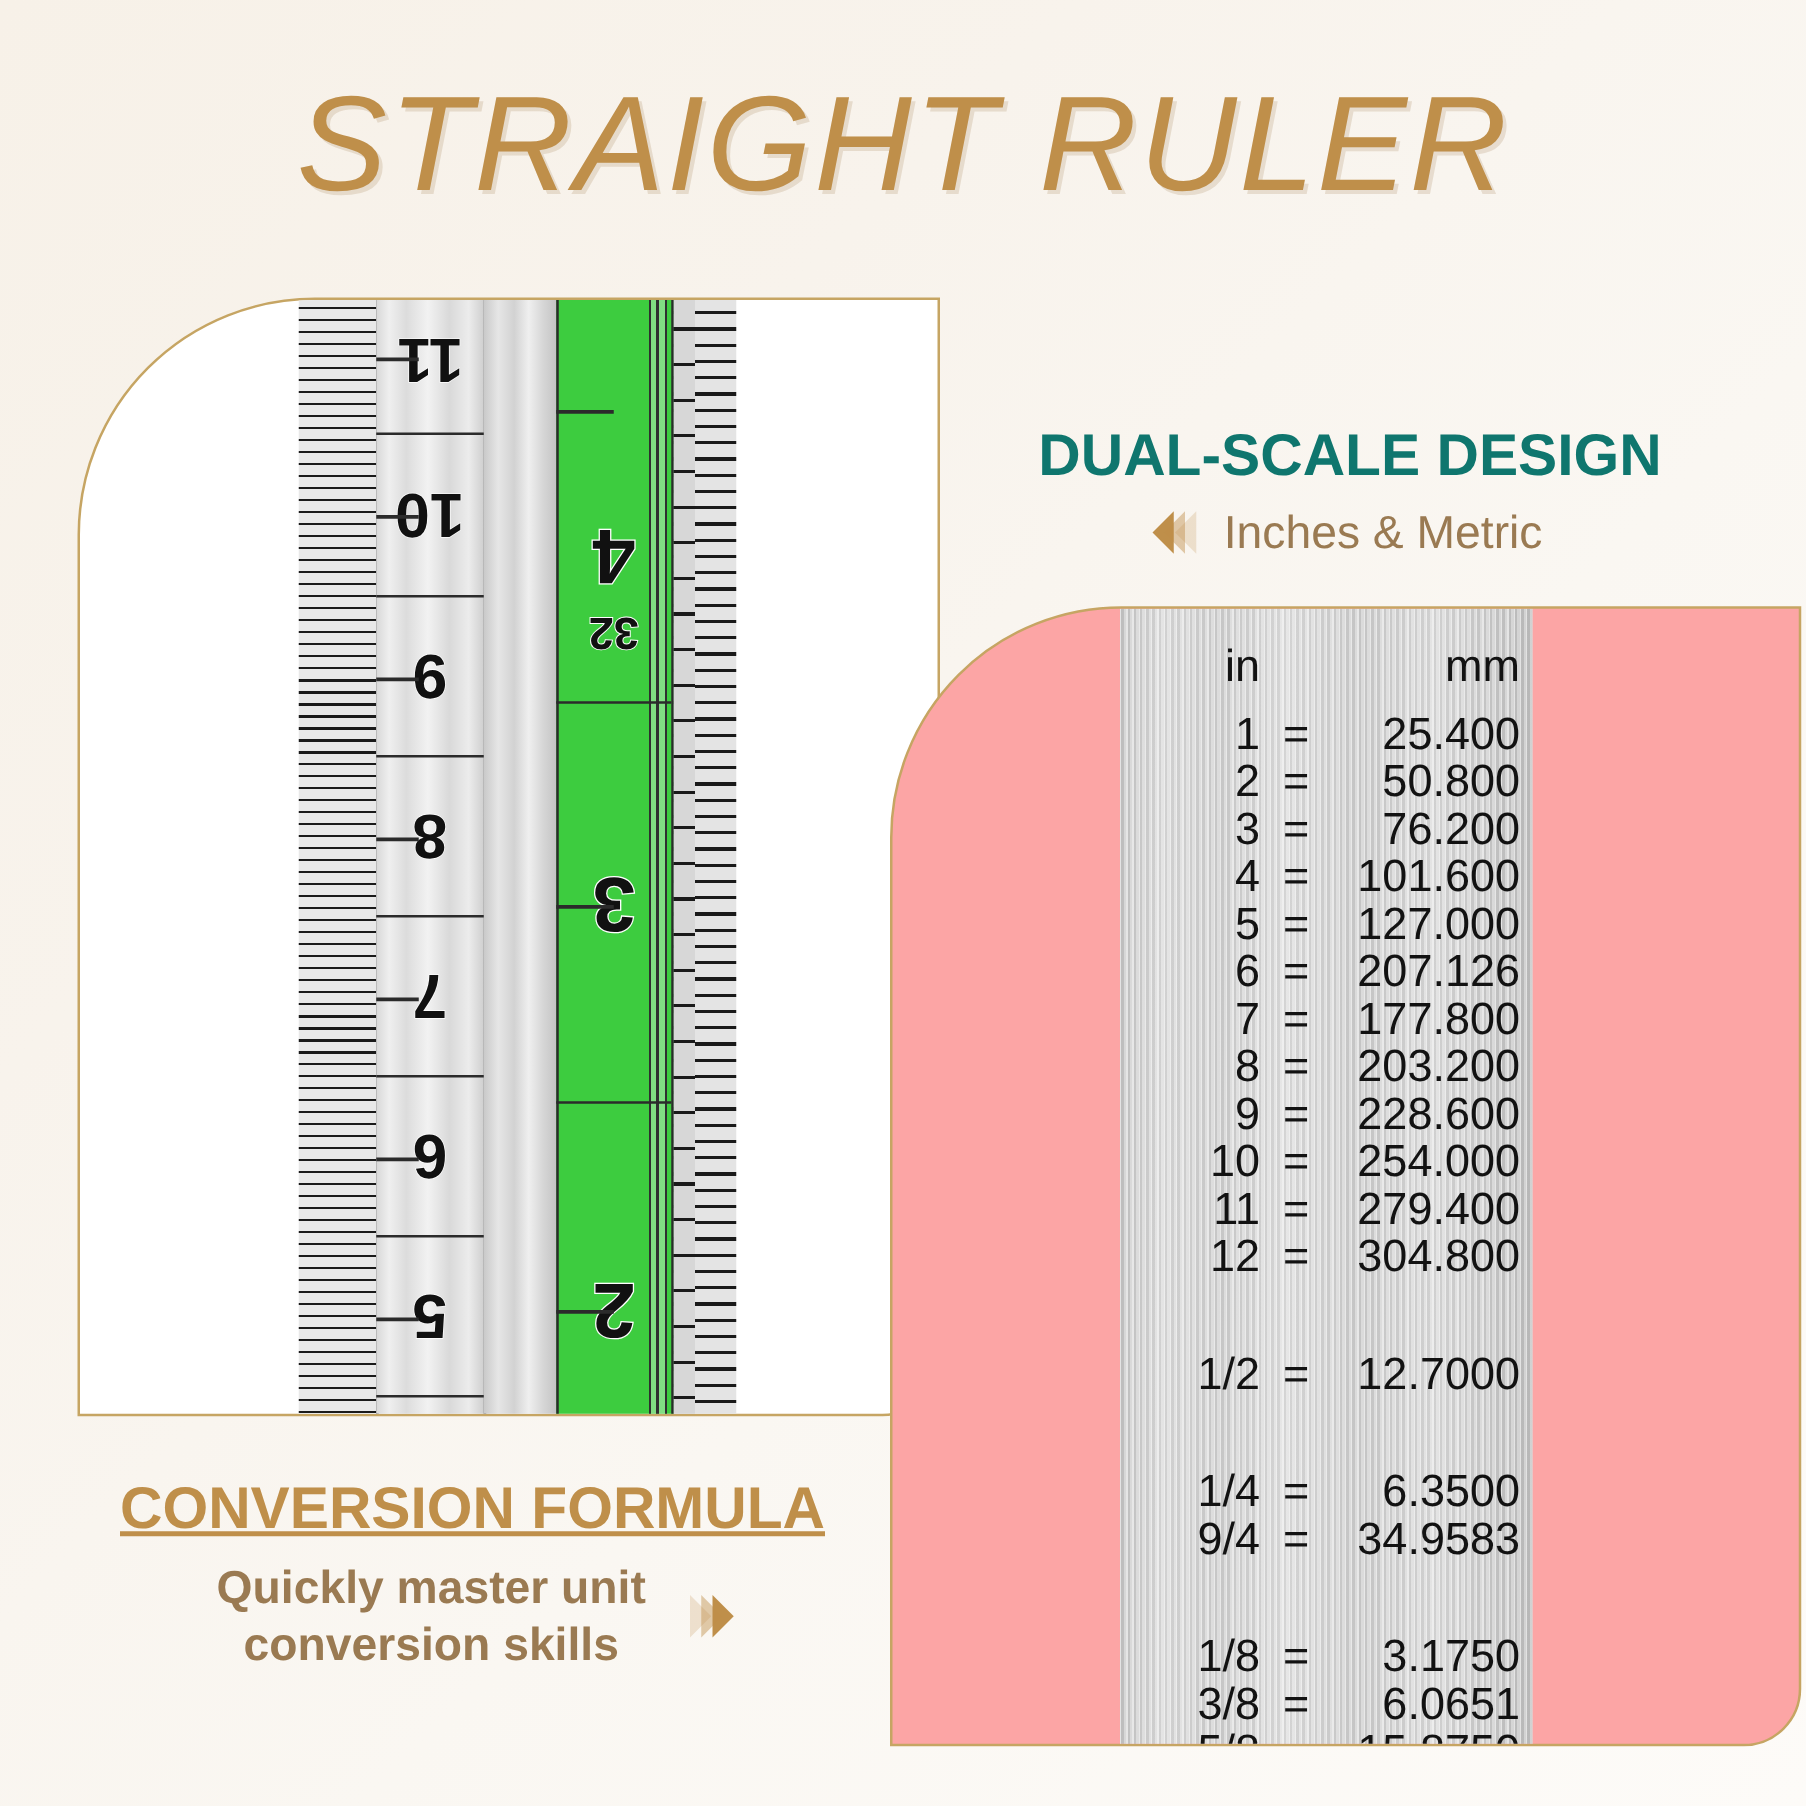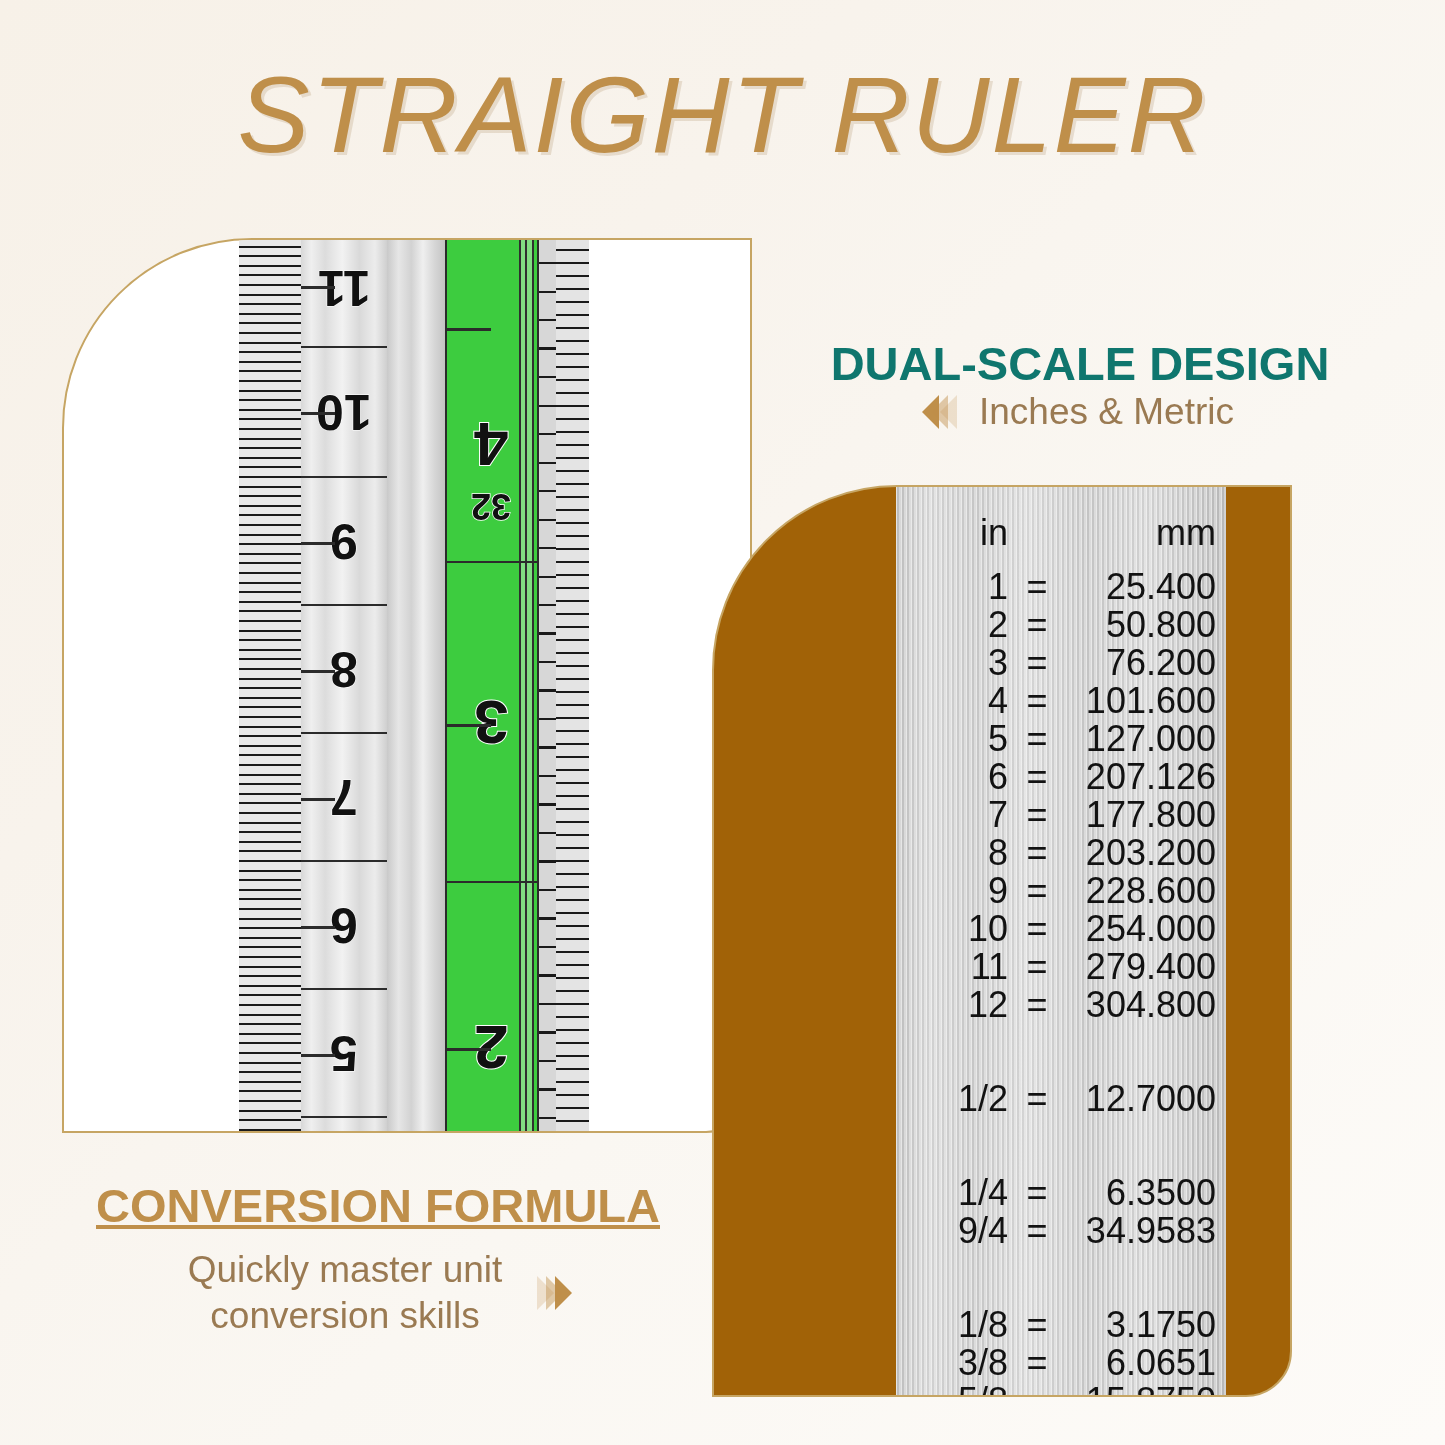--- a/index.html
+++ b/index.html
@@ -42,23 +42,23 @@
     border-top-left-radius: 190px;
     border-bottom-right-radius: 46px;
     box-sizing: border-box;
     overflow: hidden;
   }
 
   #right-panel {
     position: absolute;
     left: 712px;
     top: 485px;
-    width: 580px;
+    width: 729px;
     height: 912px;
-    background: #a16207;
+    background: #fca5a5;
     border: 2px solid #c6a563;
     border-top-left-radius: 185px;
     border-bottom-right-radius: 46px;
     box-sizing: border-box;
     overflow: hidden;
   }
 
   
   #ruler {
     position: absolute;
@@ -252,20 +252,21 @@
     text-align: center;
   }
   #dual-title {
     font-size: 47px;
     font-weight: bold;
     color: #0f766e;
     letter-spacing: 0px;
     white-space: nowrap;
   }
   #dual-sub-row {
+    margin-top: 14px;
     display: flex;
     align-items: center;
     justify-content: center;
     gap: 26px;
   }
   #dual-sub {
     font-size: 37px;
     color: #9a7a52;
   }
 
@@ -283,20 +284,21 @@
     color: #bf8f4a;
     white-space: nowrap;
     text-decoration: underline;
   }
   #conv-sub-row {
     margin-top: 14px;
     display: flex;
     align-items: center;
     justify-content: center;
     gap: 39px;
+    font-weight: bold;
   }
   #conv-sub {
     font-size: 37px;
     color: #9a7a52;
     line-height: 1.25;
     text-align: center;
   }
 
   
   .chev-group { display: flex; align-items: center; }

